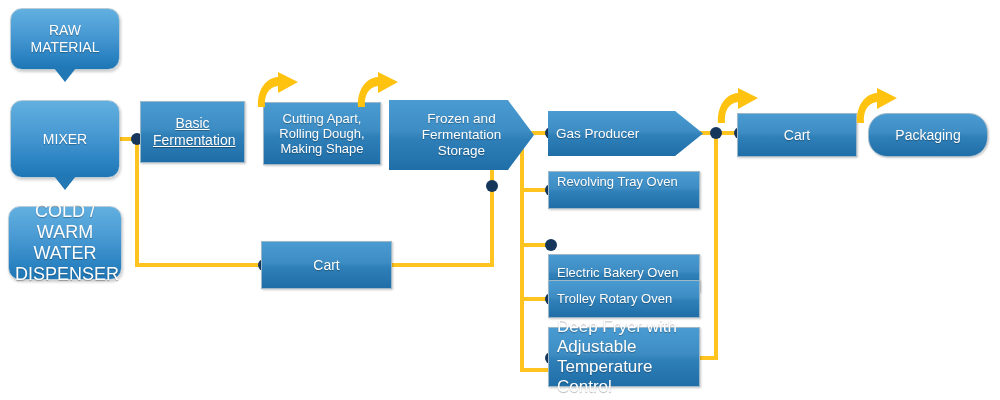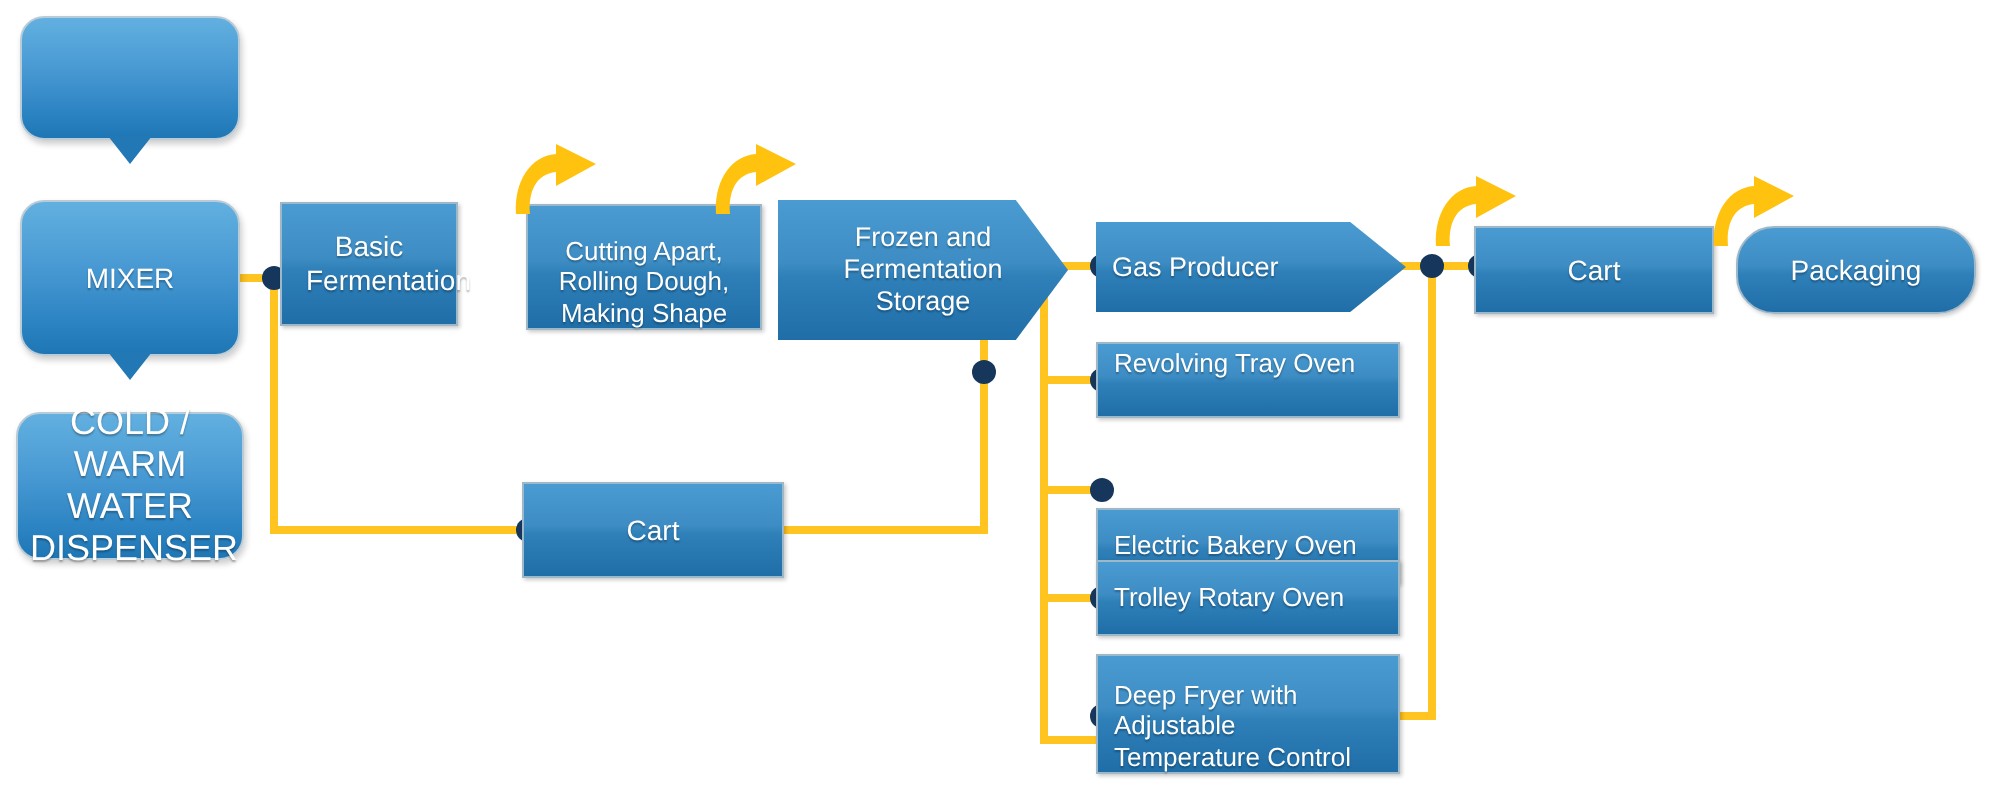--- a/index.html
+++ b/index.html
@@ -111,36 +111,38 @@
       <circle cx="551" cy="190" r="6" fill="#16365c"></circle>
       <circle cx="551" cy="245" r="6" fill="#16365c"></circle>
       <circle cx="551" cy="299" r="6" fill="#16365c"></circle>
       <circle cx="551" cy="358" r="6" fill="#16365c"></circle>
       <circle cx="716" cy="133" r="6" fill="#16365c"></circle>
       <circle cx="740" cy="133" r="6" fill="#16365c"></circle>
     </svg>
 
   <div id="node-layer">
       <div class="node callout center-text" style="left: 10px; top: 8px; width: 110px; height: 62px; font-size: 14px; padding: 0px 6px;">
+        <span class="label">RAW
+MATERIAL</span>
         <span class="tail"></span>
       </div>
       <div class="node callout center-text" style="left: 10px; top: 100px; width: 110px; height: 78px; font-size: 14px; padding: 0px 24px;">
         <span class="label">MIXER</span>
         <span class="tail"></span>
       </div>
       <div class="node callout center-text" style="left: 8px; top: 206px; width: 114px; height: 74px; font-size: 18px; padding: 0px 6px;">
         <span class="label">COLD / WARM
 WATER
 DISPENSER</span>
       </div>
-      <div class="node rect center-text" style="left: 140px; top: 101px; width: 89px; height: 62px; font-size: 14px; padding: 0px 12px;">
+      <div class="node rect center-text" style="left: 140px; top: 101px; width: 105px; height: 62px; font-size: 14px; padding: 0px 12px; text-decoration: underline;">
         <span class="label">Basic
 Fermentation</span>
       </div>
-      <div class="node rect center-text" style="left: 263px; top: 102px; width: 118px; height: 63px; font-size: 13px; padding: 0px 6px; align-items: flex-end;">
+      <div class="node rect center-text" style="left: 263px; top: 102px; width: 118px; height: 63px; font-size: 13px; padding: 0px 6px;">
         <span class="label">Cutting Apart,
 Rolling Dough,
 Making Shape</span>
       </div>
       <div class="node chevron center-text" style="left: 389px; top: 100px; width: 145px; height: 70px; font-size: 13.5px; padding: 0px 6px; align-items: center;">
         <span class="label">Frozen and
 Fermentation
 Storage</span>
       </div>
       <div class="node rect center-text" style="left: 261px; top: 241px; width: 131px; height: 48px; font-size: 14px; padding: 0px 6px;">
@@ -151,21 +153,21 @@
       </div>
       <div class="node rect left-text" style="left: 548px; top: 171px; width: 152px; height: 38px; font-size: 13px; padding: 0px 6px 16px 8px;">
         <span class="label">Revolving Tray Oven</span>
       </div>
       <div class="node rect left-text" style="left: 548px; top: 226px; width: 152px; height: 38px; font-size: 13px; padding: 0px 6px 0px 8px; margin-top: 28px;">
         <span class="label">Electric Bakery Oven</span>
       </div>
       <div class="node rect left-text" style="left: 548px; top: 280px; width: 152px; height: 38px; font-size: 13px; padding: 0px 6px 0px 8px;">
         <span class="label">Trolley Rotary Oven</span>
       </div>
-      <div class="node rect left-text" style="left: 548px; top: 327px; width: 152px; height: 60px; font-size: 13px; padding: 0px 6px 0px 8px; align-items: flex-end;">
+      <div class="node rect left-text" style="left: 548px; top: 327px; width: 152px; height: 60px; font-size: 17px; padding: 0px 6px 0px 8px;">
         <span class="label">Deep Fryer with
 Adjustable
 Temperature Control</span>
       </div>
       <div class="node rect center-text" style="left: 737px; top: 113px; width: 120px; height: 44px; font-size: 14px; padding: 0px 6px;">
         <span class="label">Cart</span>
       </div>
       <div class="node rect center-text" style="left: 868px; top: 113px; width: 120px; height: 44px; font-size: 14px; padding: 0px 6px; border-radius: 19px;">
         <span class="label">Packaging</span>
       </div>

